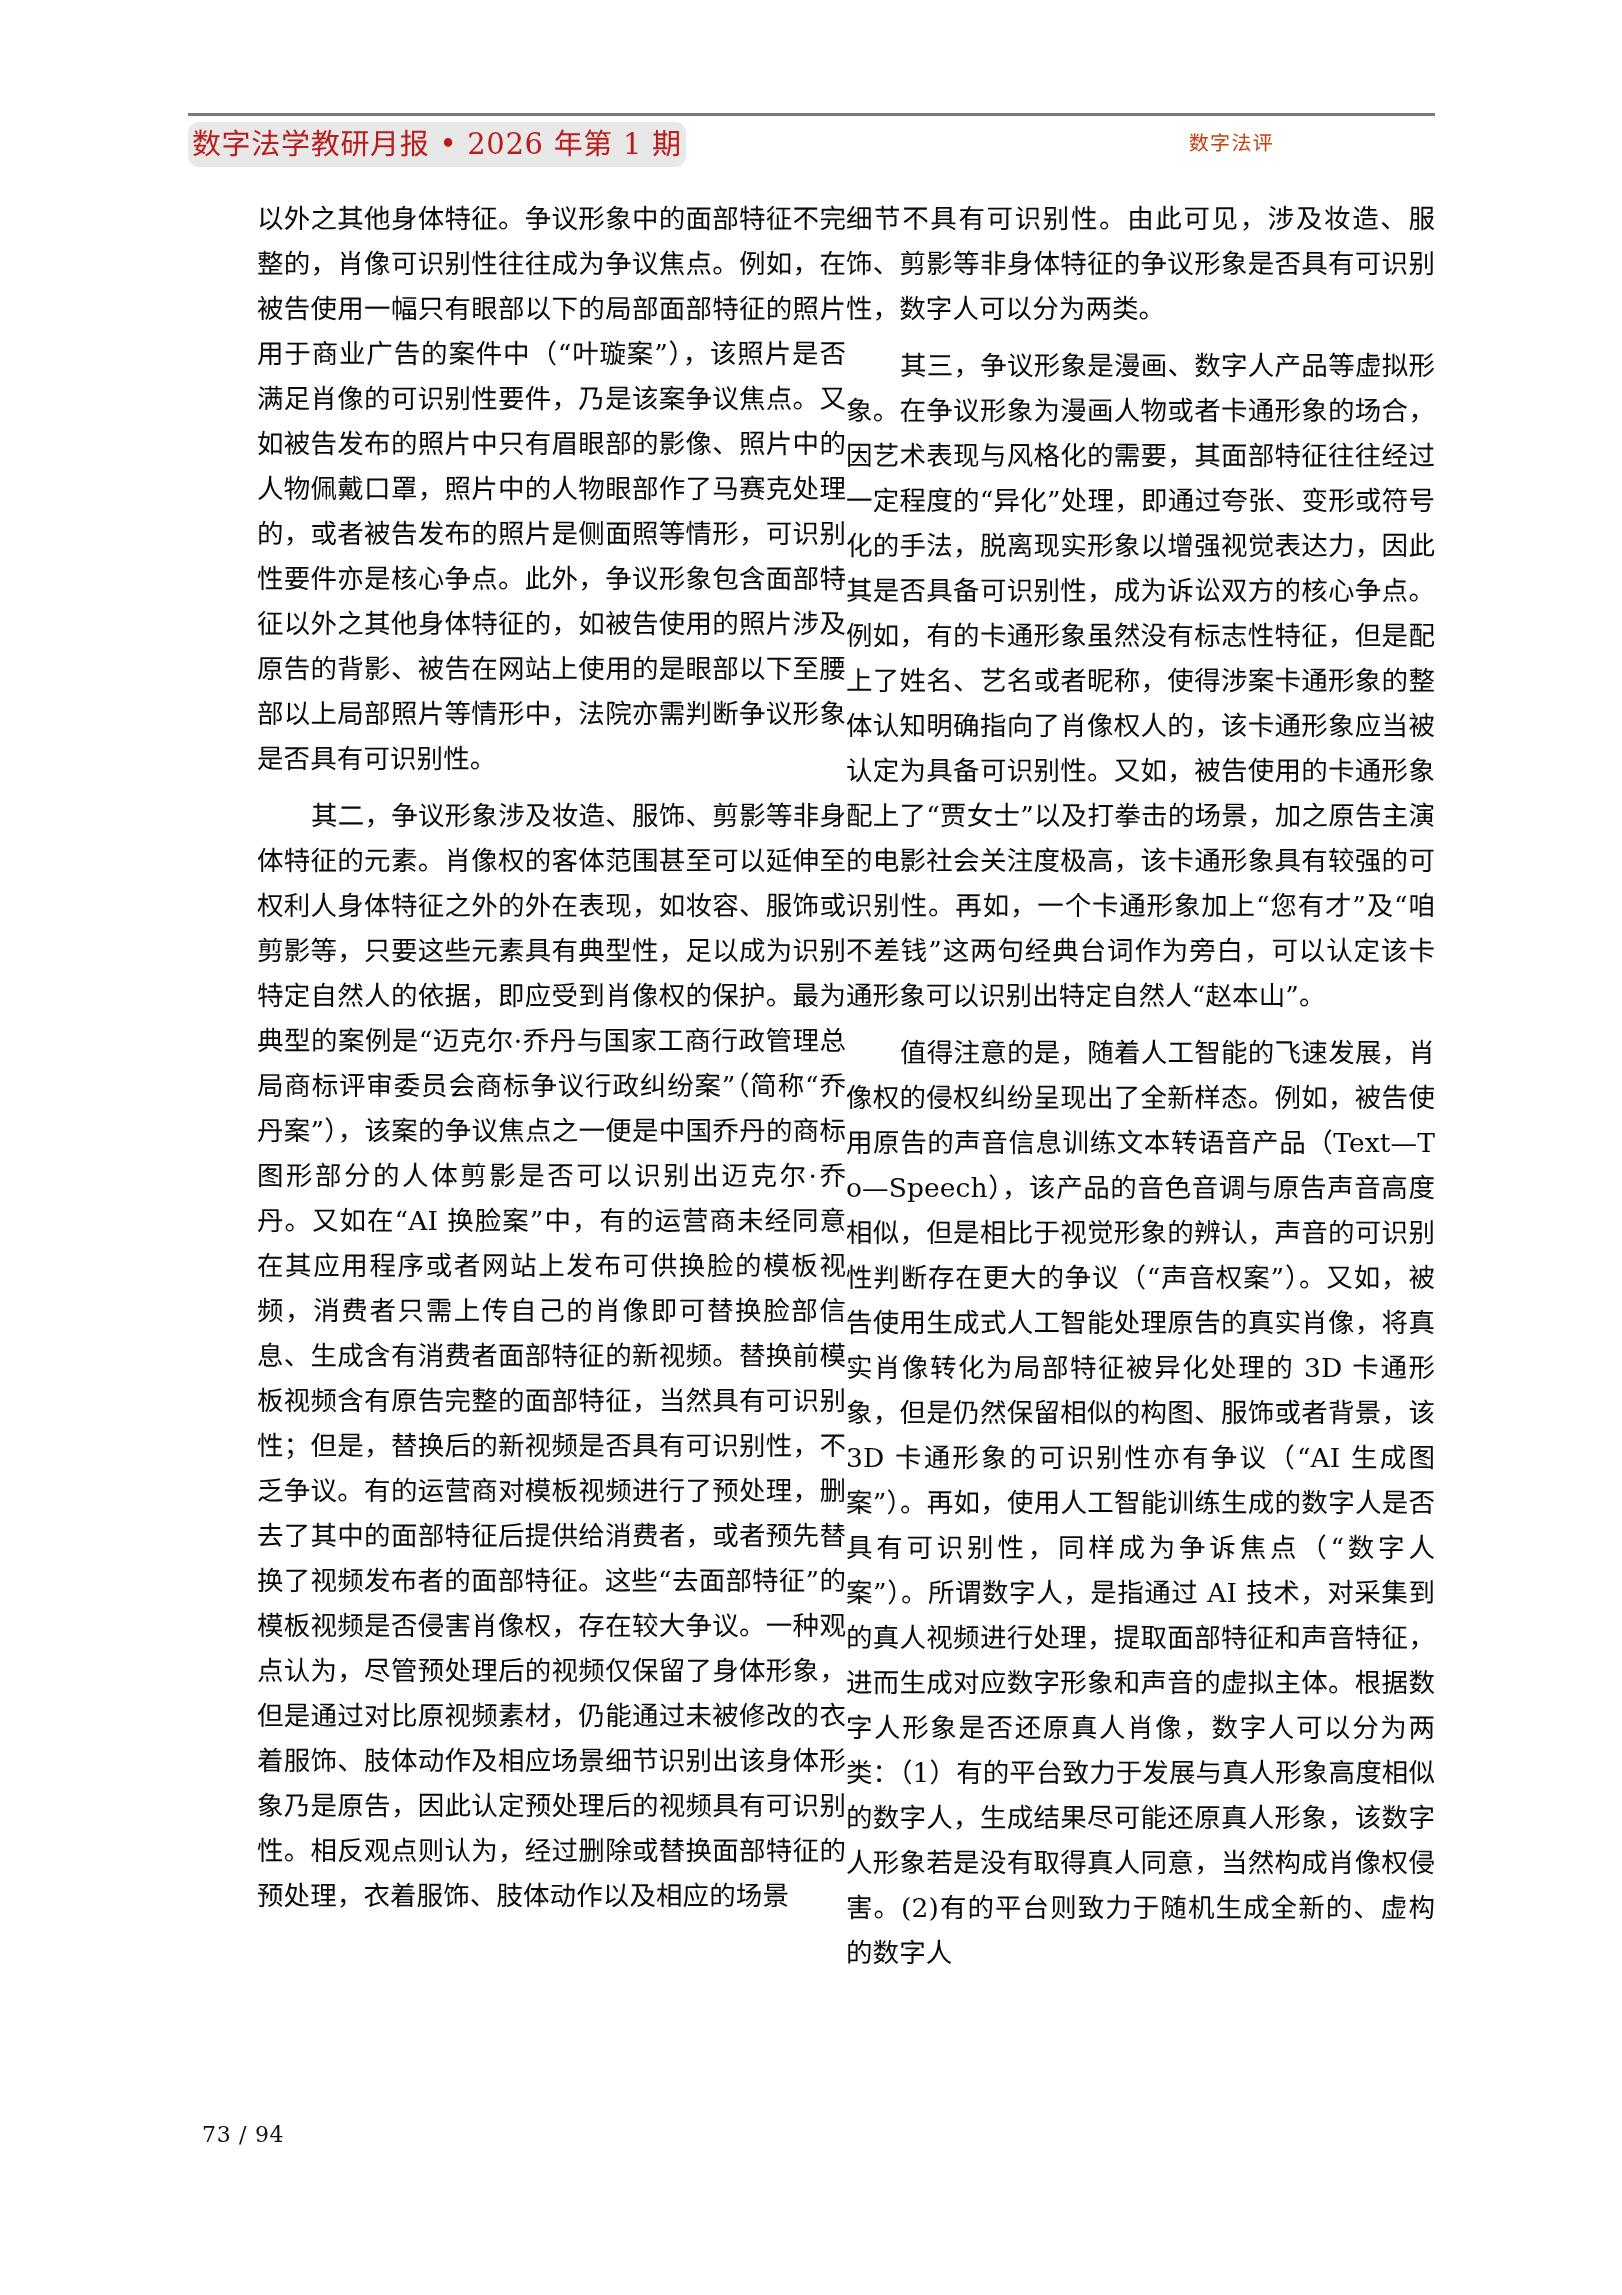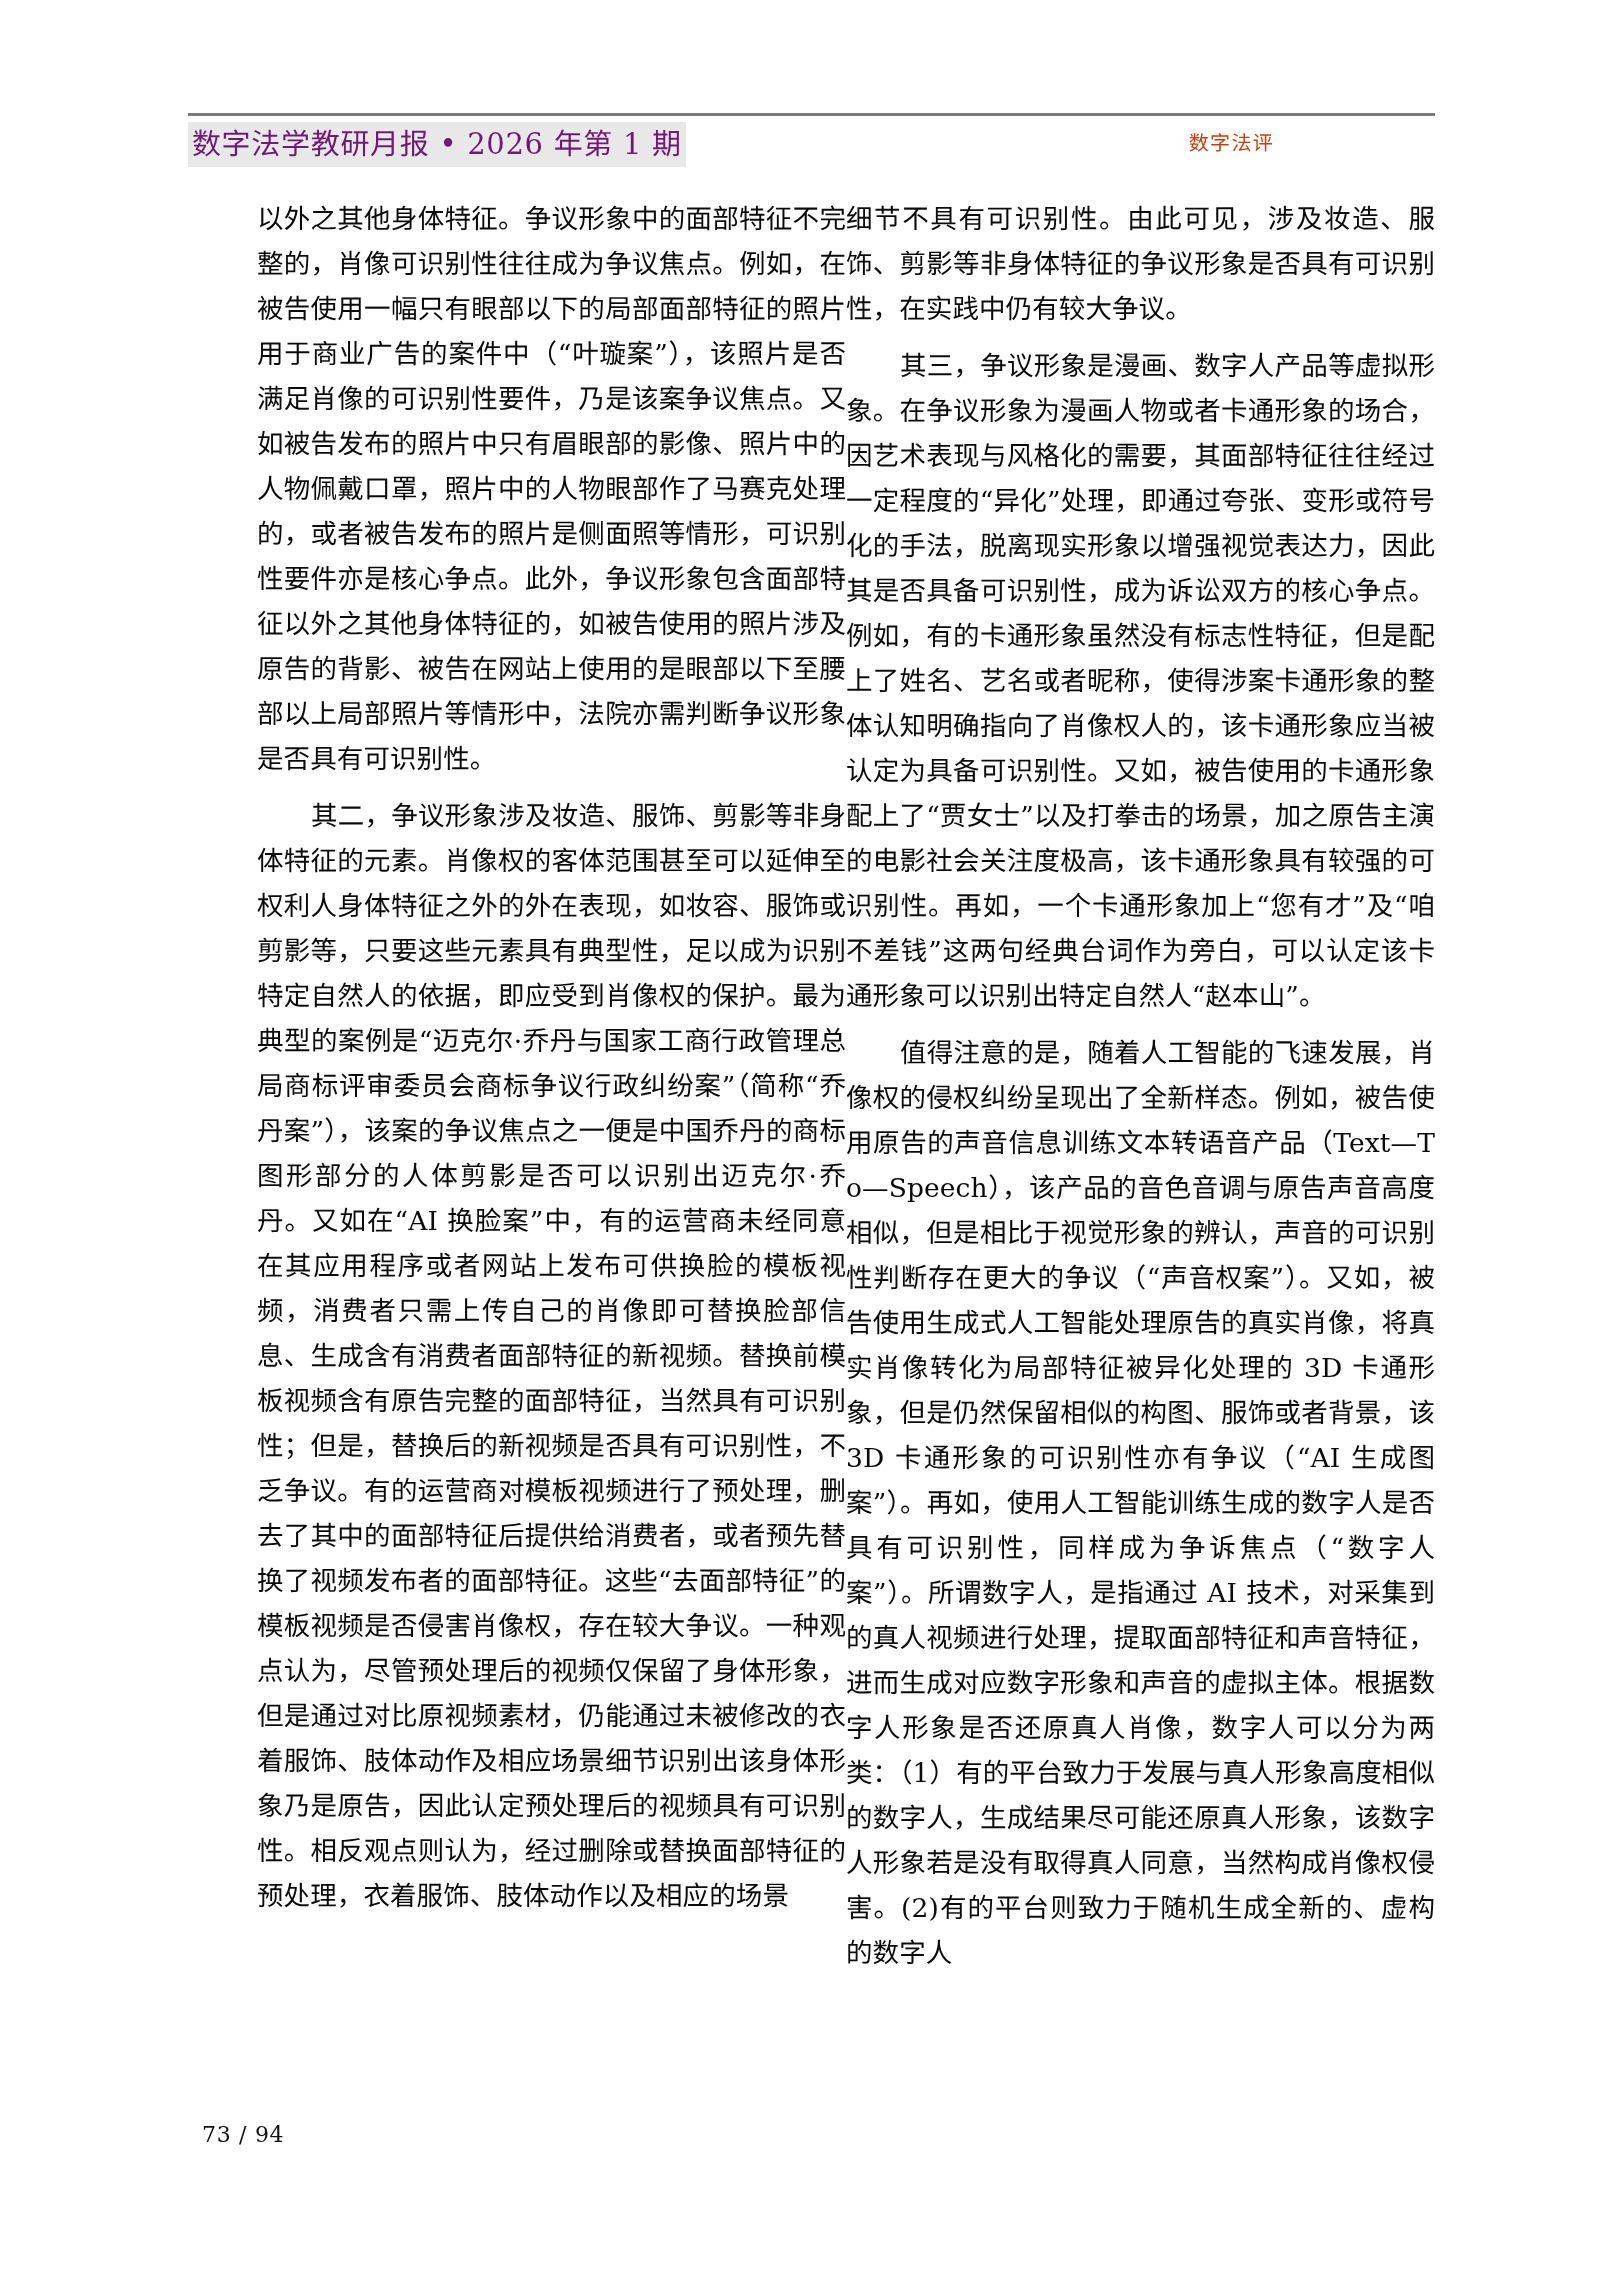--- a/index.html
+++ b/index.html
@@ -31,28 +31,29 @@
     position: absolute;
     left: 188px;
     top: 122px;
     width: 1247px;
     height: 46px;
     display: flex;
     align-items: flex-start;
     justify-content: space-between;
   }
   .header-left {
-    color: #701a75;
+    color: #b91c1c;
     font-size: 29px;
     line-height: 42px;
     letter-spacing: 0.7px;
     background: #e8e8e8;
     padding: 1.3px 3.9px;
     white-space: nowrap;
     font-family: "DejaVu Serif", "Liberation Serif", serif;
+    border-radius: 11px;
   }
   .header-right {
     color: #c2410c;
     font-size: 20px;
     line-height: 42px;
     letter-spacing: 1.3px;
     white-space: nowrap;
     padding-right: 161px;
     font-family: "DejaVu Serif", "Liberation Serif", serif;
   }
@@ -115,21 +116,21 @@
   </div>
 
   <div class="columns">
 
     <div class="col">
       <p>以外之其他身体特征。争议形象中的面部特征不完整的，肖像可识别性往往成为争议焦点。例如，在被告使用一幅只有眼部以下的局部面部特征的照片用于商业广告的案件中（“叶璇案”），该照片是否满足肖像的可识别性要件，乃是该案争议焦点。又如被告发布的照片中只有眉眼部的影像、照片中的人物佩戴口罩，照片中的人物眼部作了马赛克处理的，或者被告发布的照片是侧面照等情形，可识别性要件亦是核心争点。此外，争议形象包含面部特征以外之其他身体特征的，如被告使用的照片涉及原告的背影、被告在网站上使用的是眼部以下至腰部以上局部照片等情形中，法院亦需判断争议形象是否具有可识别性。</p>
       <p class="indent">其二，争议形象涉及妆造、服饰、剪影等非身体特征的元素。肖像权的客体范围甚至可以延伸至权利人身体特征之外的外在表现，如妆容、服饰或剪影等，只要这些元素具有典型性，足以成为识别特定自然人的依据，即应受到肖像权的保护。最为典型的案例是“迈克尔·乔丹与国家工商行政管理总局商标评审委员会商标争议行政纠纷案”（简称“乔丹案”），该案的争议焦点之一便是中国乔丹的商标图形部分的人体剪影是否可以识别出迈克尔·乔丹。又如在“AI 换脸案”中，有的运营商未经同意在其应用程序或者网站上发布可供换脸的模板视频，消费者只需上传自己的肖像即可替换脸部信息、生成含有消费者面部特征的新视频。替换前模板视频含有原告完整的面部特征，当然具有可识别性；但是，替换后的新视频是否具有可识别性，不乏争议。有的运营商对模板视频进行了预处理，删去了其中的面部特征后提供给消费者，或者预先替换了视频发布者的面部特征。这些“去面部特征”的模板视频是否侵害肖像权，存在较大争议。一种观点认为，尽管预处理后的视频仅保留了身体形象，但是通过对比原视频素材，仍能通过未被修改的衣着服饰、肢体动作及相应场景细节识别出该身体形象乃是原告，因此认定预处理后的视频具有可识别性。相反观点则认为，经过删除或替换面部特征的预处理，衣着服饰、肢体动作以及相应的场景</p>
     </div>
 
     <div class="col">
-      <p>细节不具有可识别性。由此可见，涉及妆造、服饰、剪影等非身体特征的争议形象是否具有可识别性，在实践中仍有较大争议。</p>
+      <p>细节不具有可识别性。由此可见，涉及妆造、服饰、剪影等非身体特征的争议形象是否具有可识别性，数字人可以分为两类。</p>
       <p class="indent">其三，争议形象是漫画、数字人产品等虚拟形象。在争议形象为漫画人物或者卡通形象的场合，因艺术表现与风格化的需要，其面部特征往往经过一定程度的“异化”处理，即通过夸张、变形或符号化的手法，脱离现实形象以增强视觉表达力，因此其是否具备可识别性，成为诉讼双方的核心争点。例如，有的卡通形象虽然没有标志性特征，但是配上了姓名、艺名或者昵称，使得涉案卡通形象的整体认知明确指向了肖像权人的，该卡通形象应当被认定为具备可识别性。又如，被告使用的卡通形象配上了“贾女士”以及打拳击的场景，加之原告主演的电影社会关注度极高，该卡通形象具有较强的可识别性。再如，一个卡通形象加上“您有才”及“咱不差钱”这两句经典台词作为旁白，可以认定该卡通形象可以识别出特定自然人“赵本山”。</p>
       <p class="indent">值得注意的是，随着人工智能的飞速发展，肖像权的侵权纠纷呈现出了全新样态。例如，被告使用原告的声音信息训练文本转语音产品（Text—To—Speech），该产品的音色音调与原告声音高度相似，但是相比于视觉形象的辨认，声音的可识别性判断存在更大的争议（“声音权案”）。又如，被告使用生成式人工智能处理原告的真实肖像，将真实肖像转化为局部特征被异化处理的 3D 卡通形象，但是仍然保留相似的构图、服饰或者背景，该 3D 卡通形象的可识别性亦有争议（“AI 生成图案”）。再如，使用人工智能训练生成的数字人是否具有可识别性，同样成为争诉焦点（“数字人案”）。所谓数字人，是指通过 AI 技术，对采集到的真人视频进行处理，提取面部特征和声音特征，进而生成对应数字形象和声音的虚拟主体。根据数字人形象是否还原真人肖像，数字人可以分为两类：（1）有的平台致力于发展与真人形象高度相似的数字人，生成结果尽可能还原真人形象，该数字人形象若是没有取得真人同意，当然构成肖像权侵害。(2)有的平台则致力于随机生成全新的、虚构的数字人</p>
     </div>
 
   </div>
 
   <div class="footer">
     <div class="folio">73 / 94</div>
   </div>
 

